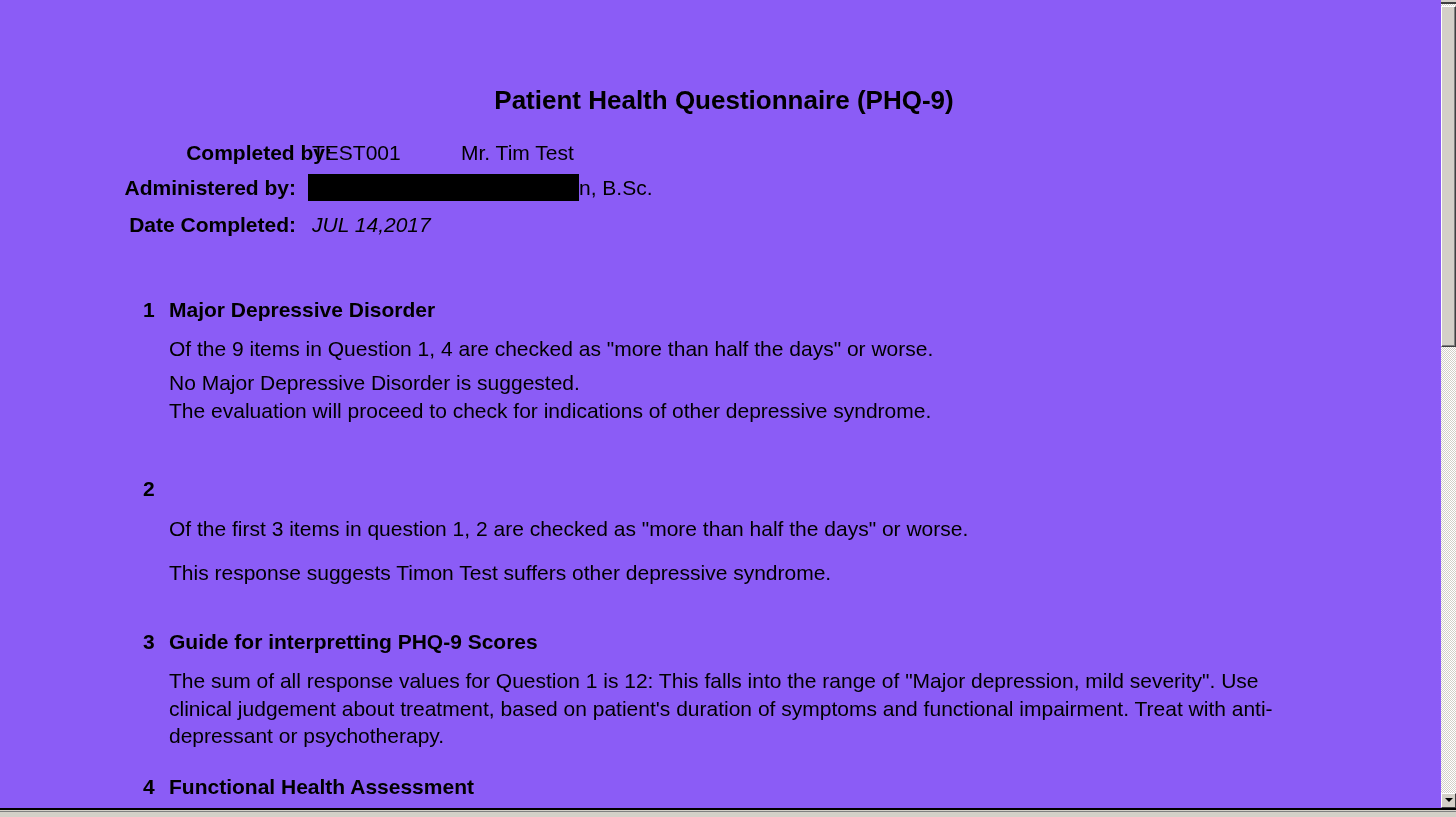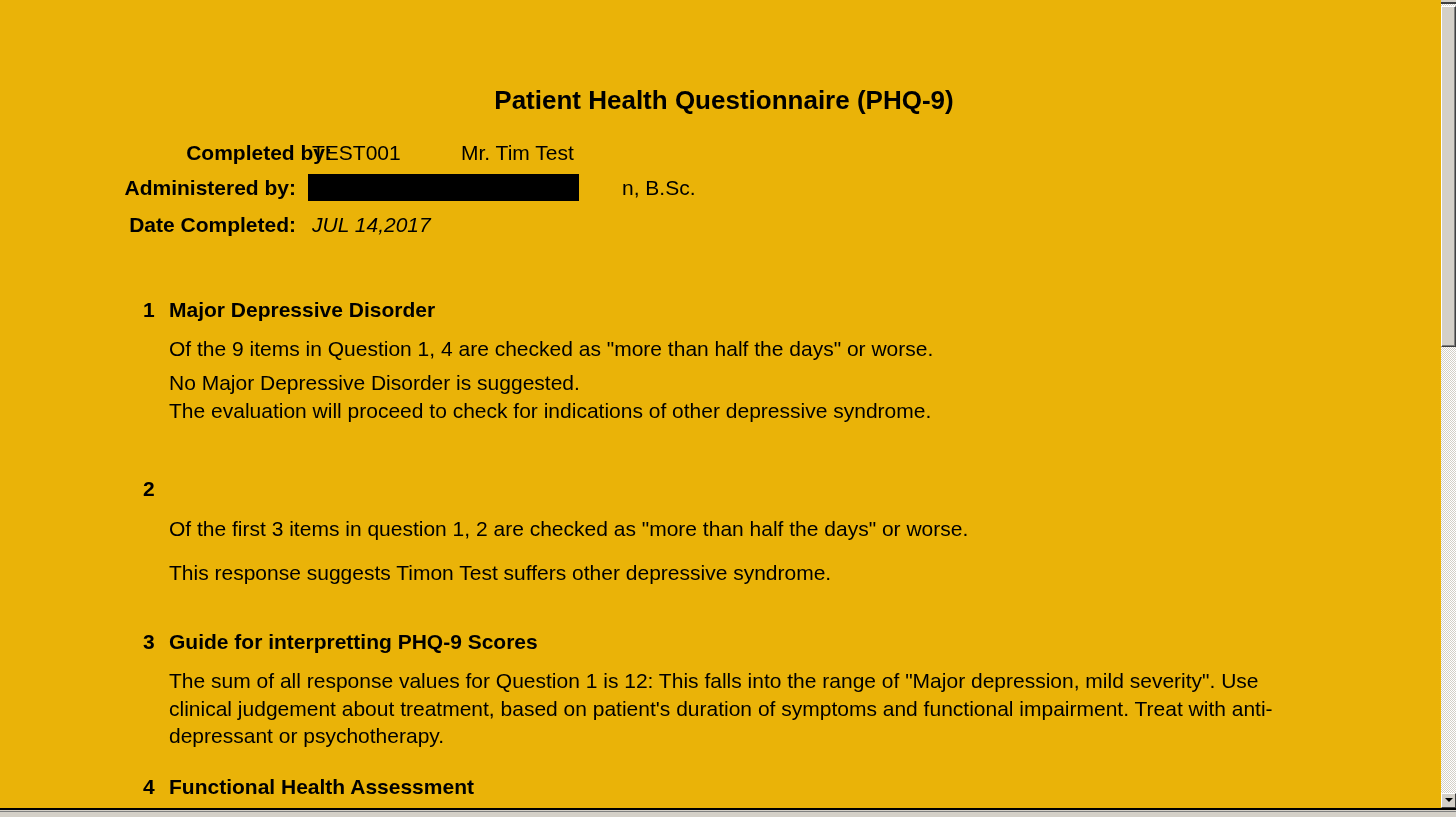--- a/index.html
+++ b/index.html
@@ -2,21 +2,21 @@
 <html><head>
   <meta charset="utf-8">
   <style>
     html, body { margin: 0; padding: 0; }
     body {
       width: 1456px; height: 817px; overflow: hidden; position: relative;
       background: #ffffff; font-family: "Liberation Sans", sans-serif; color: #000;
     }
     .viewport {
       position: absolute; left: 0; top: 0; width: 1441px; height: 808px;
-      background: #eab308; overflow: hidden;
+      background: #8b5cf6; overflow: hidden;
     }
     .title {
       position: absolute; left: 0; width: 1448px; top: 84px; text-align: center;
       font-size: 26px; font-weight: bold; line-height: 32px;
     }
     .meta-label {
       position: absolute; width: 296px; left: 0; text-align: right;
       font-size: 21px; font-weight: bold; line-height: 26px;
     }
     .meta-value {
@@ -75,21 +75,21 @@
 
 <div class="viewport">
   <div class="title">Patient Health Questionnaire (PHQ-9)</div>
 
   <div class="meta-label" style="top:140px;padding-left:36px;">Completed by:</div>
   <div class="meta-value" style="top:140px;">TEST001</div>
   <div class="meta-value" style="top:140px; left:461px;">Mr. Tim Test</div>
 
   <div class="meta-label" style="top:175px;">Administered by:</div>
   <div class="redaction"></div>
-  <div class="meta-value" style="top:175px; left:579px;padding-left:43px;">n, B.Sc.</div>
+  <div class="meta-value" style="top:175px; left:579px;">n, B.Sc.</div>
 
   <div class="meta-label" style="top:212px;">Date Completed:</div>
   <div class="meta-value" style="top:212px;font-style:italic;">JUL 14,2017</div>
 
   <div class="section-num" style="top:297px;">1</div>
   <div class="section-title" style="top:297px;">Major Depressive Disorder</div>
   <div class="para" style="top:335px;">Of the 9 items in Question 1, 4 are checked as "more than half the days" or worse.</div>
   <div class="para" style="top:397px;">The evaluation will proceed to check for indications of other depressive syndrome.</div>
   <div class="para" style="top:369px;">No Major Depressive Disorder is suggested.</div>
 

